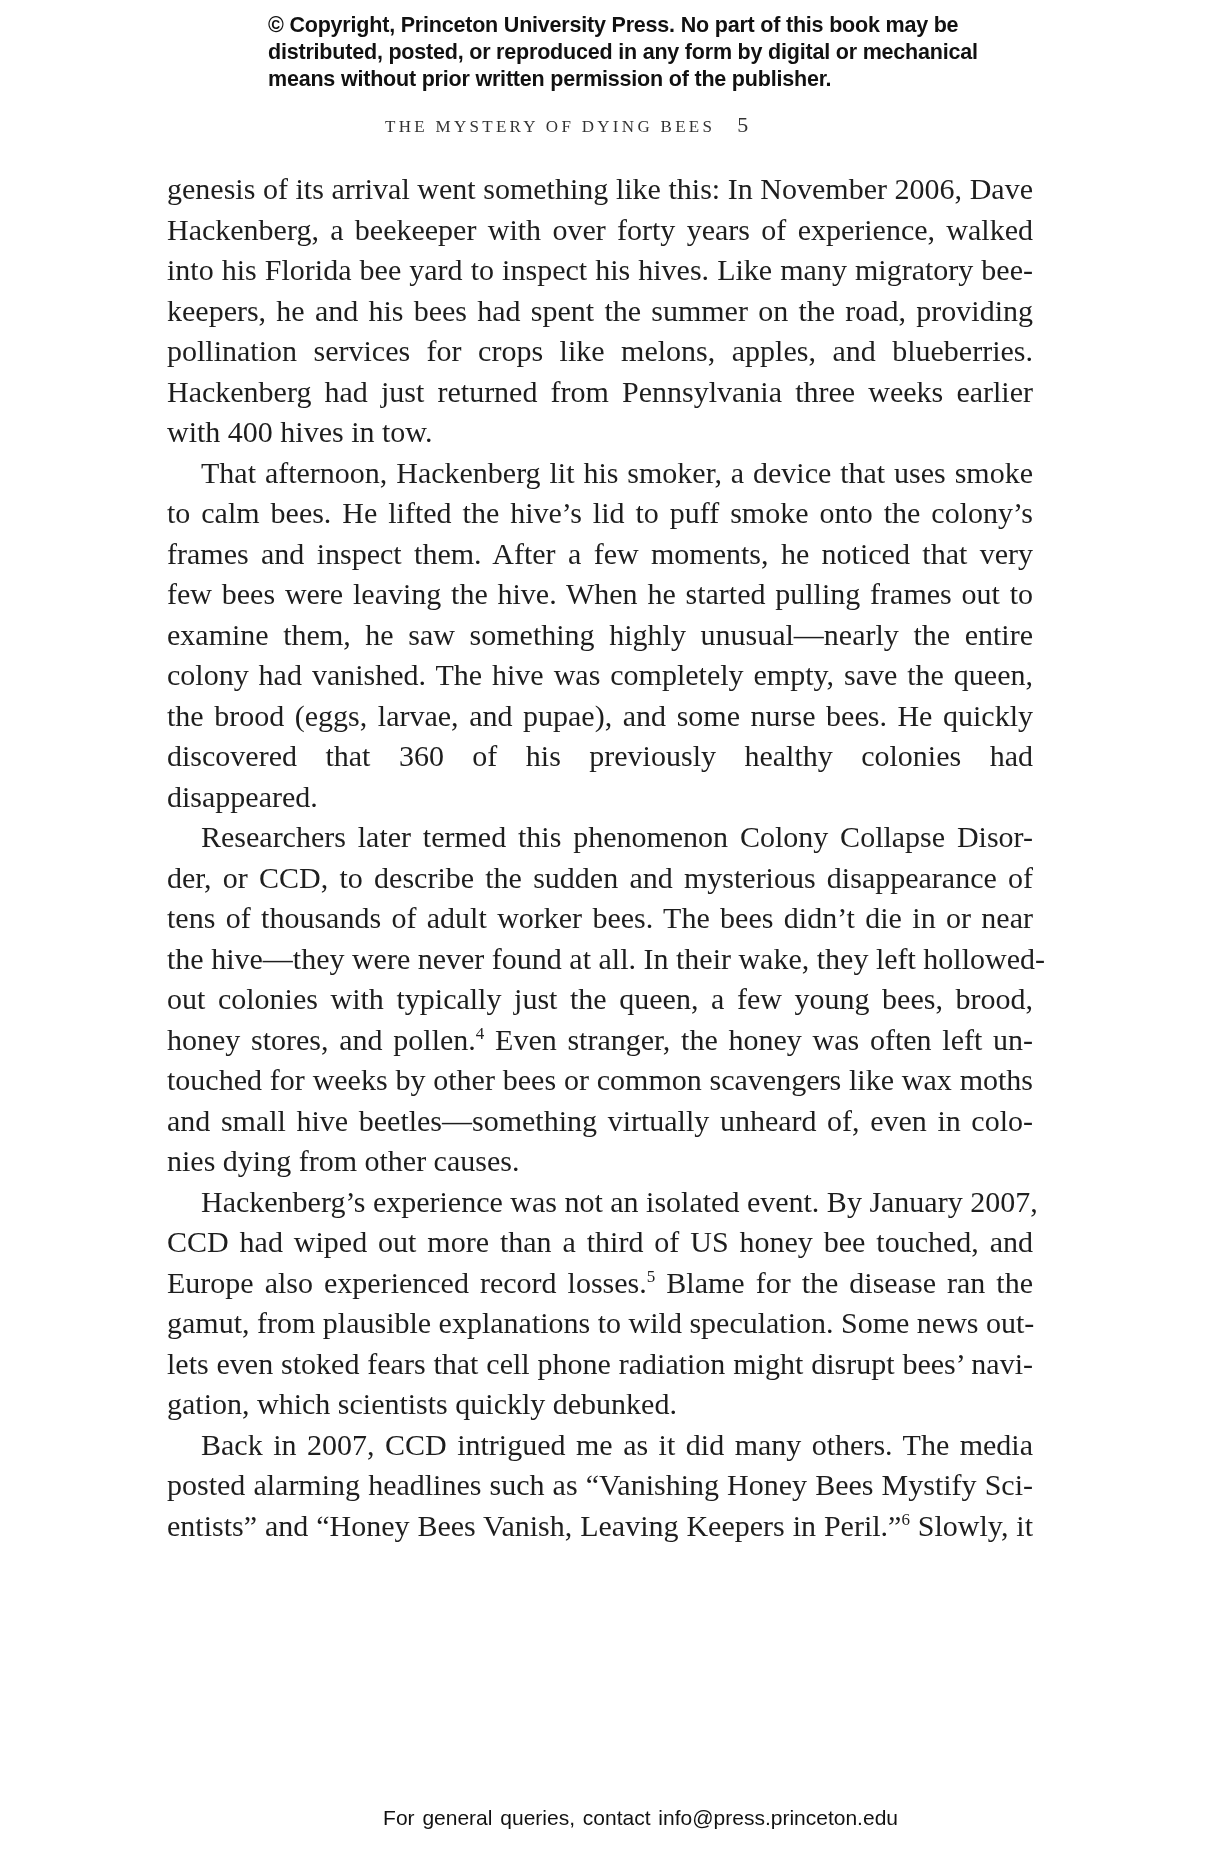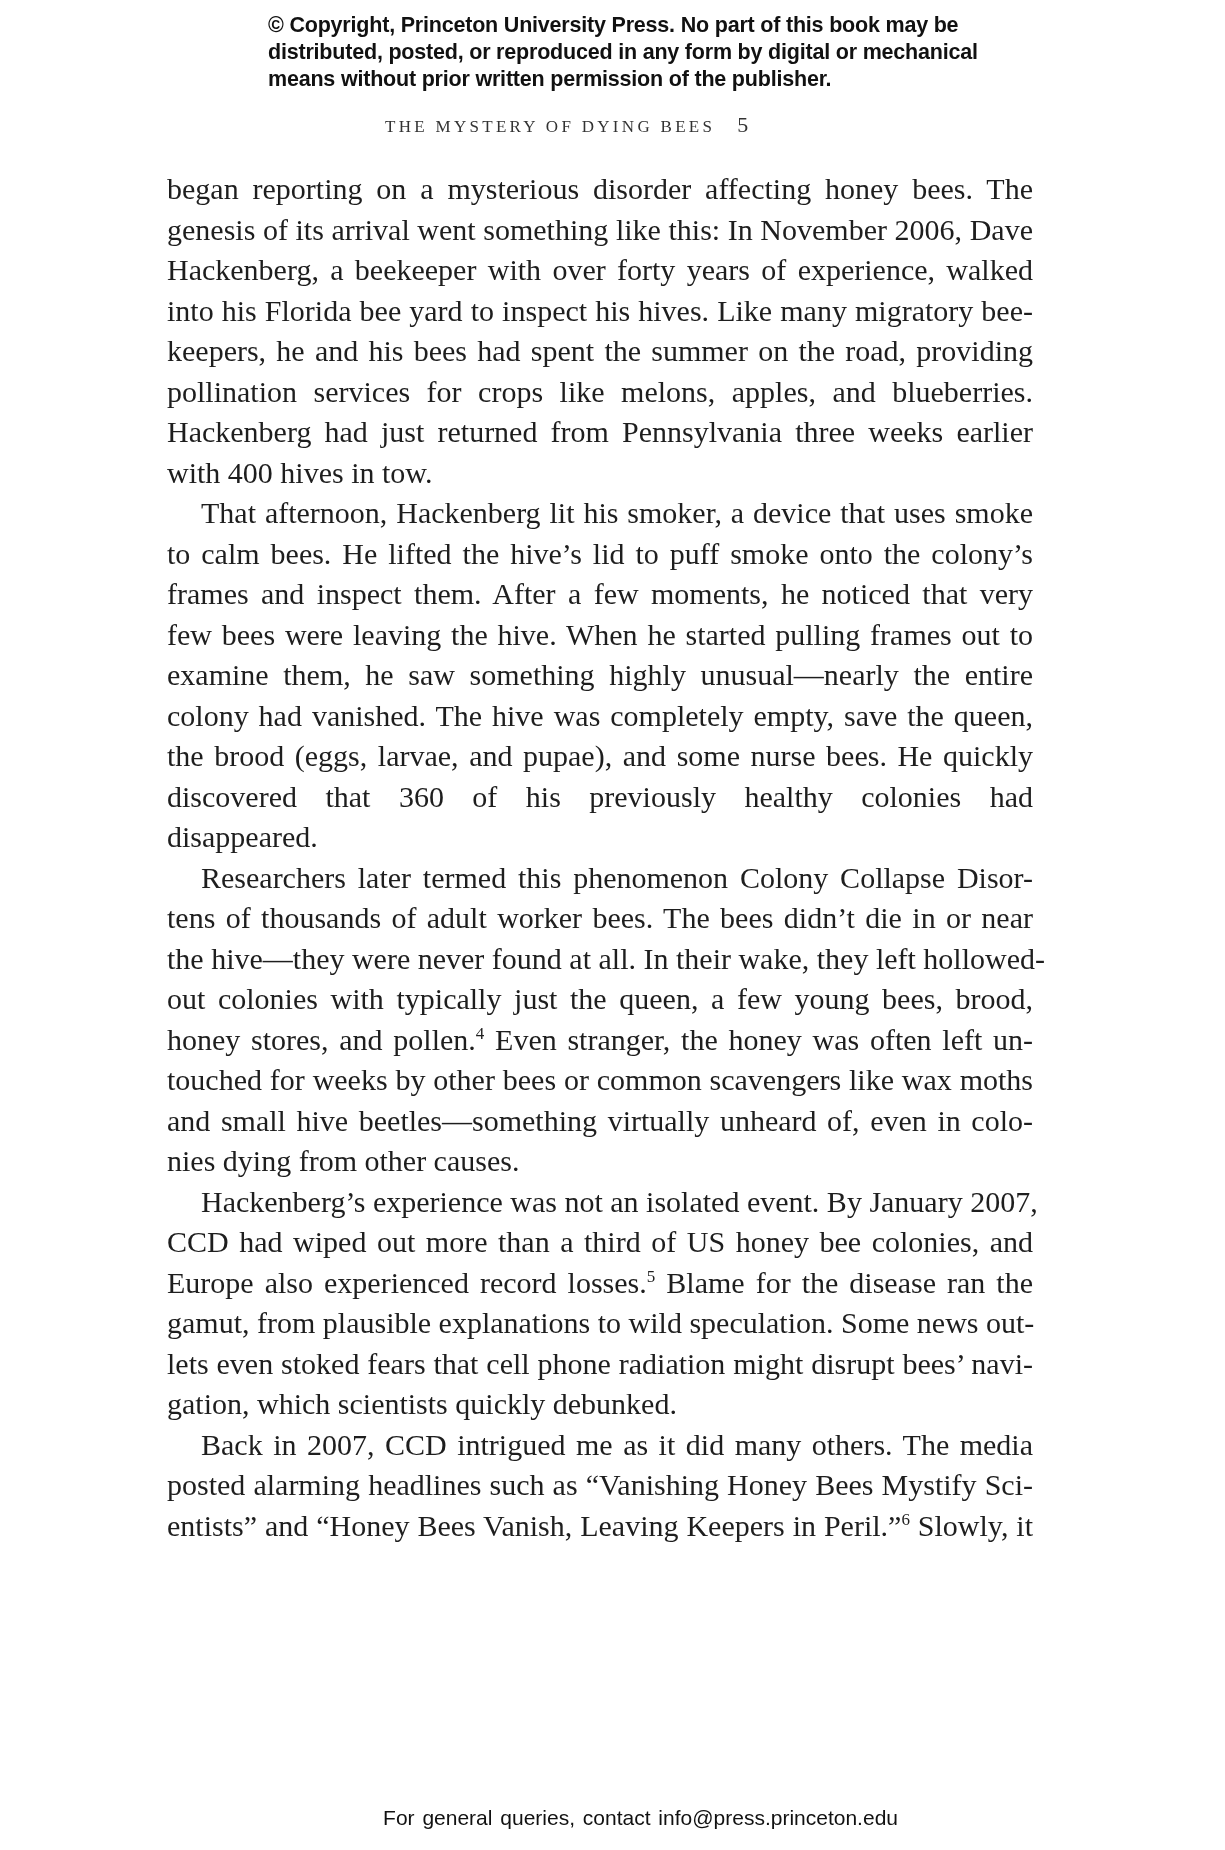--- a/index.html
+++ b/index.html
@@ -41,21 +41,20 @@
   <div>distributed, posted, or reproduced in any form by digital or mechanical</div>
   <div>means without prior written permission of the publisher.</div>
 </div>
 
 <div class="running-head">
   <span>THE MYSTERY OF DYING BEES</span><span class="page-num">5</span>
 </div>
 
 <div class="body-text" id="body-text">
     <div>
-      <div class="line">began reporting on a mysterious disorder affecting honey bees. The</div>
       <div class="line">genesis of its arrival went something like this: In November 2006, Dave</div>
       <div class="line">Hackenberg, a beekeeper with over forty years of experience, walked</div>
       <div class="line">into his Florida bee yard to inspect his hives. Like many migratory bee-</div>
       <div class="line">keepers, he and his bees had spent the summer on the road, providing</div>
       <div class="line">pollination services for crops like melons, apples, and blueberries.</div>
       <div class="line">Hackenberg had just returned from Pennsylvania three weeks earlier</div>
       <div class="line last">with 400 hives in tow.</div>
     </div>
     <div>
       <div class="line indent">That afternoon, Hackenberg lit his smoker, a device that uses smoke</div>
@@ -63,31 +62,32 @@
       <div class="line">frames and inspect them. After a few moments, he noticed that very</div>
       <div class="line">few bees were leaving the hive. When he started pulling frames out to</div>
       <div class="line">examine them, he saw something highly unusual—nearly the entire</div>
       <div class="line">colony had vanished. The hive was completely empty, save the queen,</div>
       <div class="line">the brood (eggs, larvae, and pupae), and some nurse bees. He quickly</div>
       <div class="line">discovered that 360 of his previously healthy colonies had</div>
       <div class="line last">disappeared.</div>
     </div>
     <div>
       <div class="line indent">Researchers later termed this phenomenon Colony Collapse Disor-</div>
+      <div class="line">der, or CCD, to describe the sudden and mysterious disappearance of</div>
       <div class="line">tens of thousands of adult worker bees. The bees didn’t die in or near</div>
       <div class="line">the hive—they were never found at all. In their wake, they left hollowed-</div>
       <div class="line">out colonies with typically just the queen, a few young bees, brood,</div>
       <div class="line">honey stores, and pollen.<sup>4</sup> Even stranger, the honey was often left un-</div>
       <div class="line">touched for weeks by other bees or common scavengers like wax moths</div>
       <div class="line">and small hive beetles—something virtually unheard of, even in colo-</div>
       <div class="line last">nies dying from other causes.</div>
     </div>
     <div>
       <div class="line indent">Hackenberg’s experience was not an isolated event. By January 2007,</div>
-      <div class="line">CCD had wiped out more than a third of US honey bee colonies, and</div>
+      <div class="line">CCD had wiped out more than a third of US honey bee touched, and</div>
       <div class="line">Europe also experienced record losses.<sup>5</sup> Blame for the disease ran the</div>
       <div class="line">gamut, from plausible explanations to wild speculation. Some news out-</div>
       <div class="line">lets even stoked fears that cell phone radiation might disrupt bees’ navi-</div>
       <div class="line last">gation, which scientists quickly debunked.</div>
     </div>
     <div>
       <div class="line indent">Back in 2007, CCD intrigued me as it did many others. The media</div>
       <div class="line">posted alarming headlines such as “Vanishing Honey Bees Mystify Sci-</div>
       <div class="line">entists” and “Honey Bees Vanish, Leaving Keepers in Peril.”<sup>6</sup> Slowly, it</div>
     </div>

